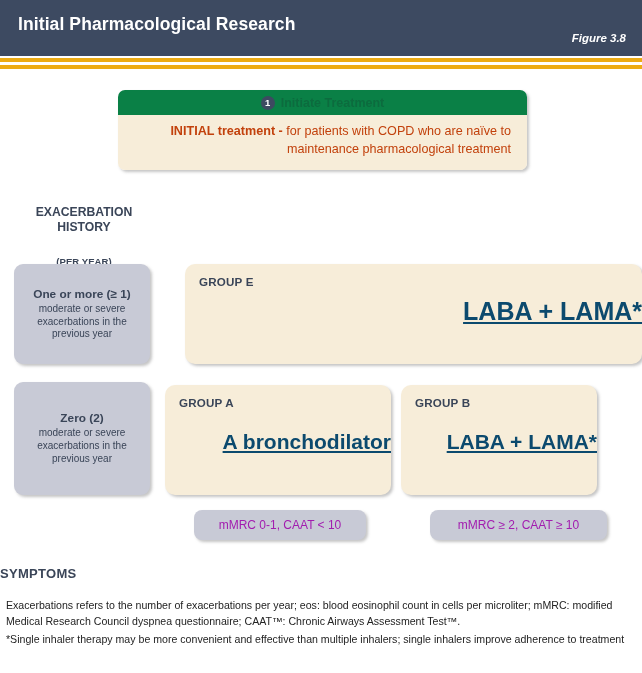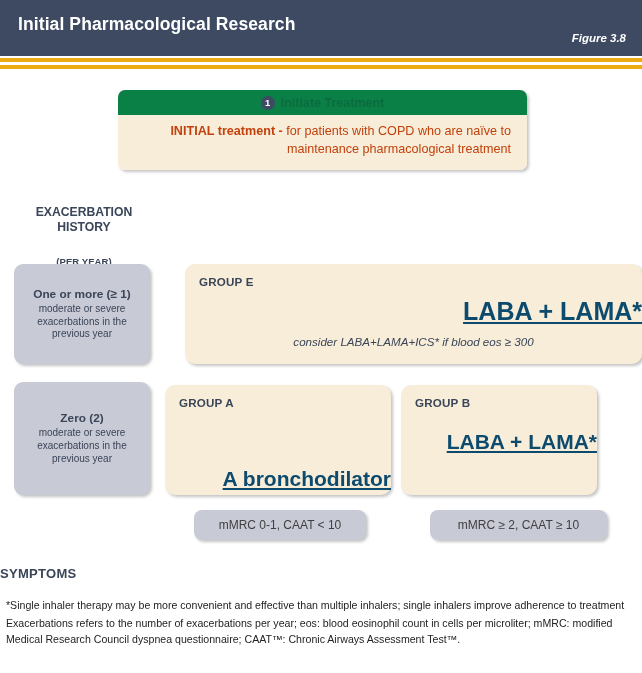--- a/index.html
+++ b/index.html
@@ -179,36 +179,36 @@
 
   
   #box-exac-one   { left: 14px;  top: 264px; width: 136px; height: 100px; }
   #box-exac-zero  { left: 14px;  top: 382px; width: 136px; height: 113px; }
 
   #box-group-e    { left: 165px; top: 264px; width: 457px; height: 100px; margin-left: 20px; }
   #box-group-e .group-main { top: 33px; font-size: 25px; }
   #box-group-e .group-note { top: 71px; }
 
   #box-group-a    { left: 165px; top: 385px; width: 226px; height: 110px; }
-  #box-group-a .group-main { top: 45px; font-size: 21px; margin-top: 37px; }
+  #box-group-a .group-main { top: 45px; font-size: 21px; }
 
   #box-group-b    { left: 401px; top: 385px; width: 196px; height: 110px; }
   #box-group-b .group-main { top: 45px; font-size: 21px; }
 
   
   .pill {
     position: absolute;
     background: #c8cad6;
     border-radius: 8px;
     box-shadow: 2px 2px 3px rgba(110,110,110,0.4);
     display: flex;
     align-items: center;
     justify-content: center;
     font-size: 12px;
-    color: #404040;
+    color: #a21caf;
     height: 30px;
   }
   #pill-a { left: 194px; top: 510px; width: 172px; }
   #pill-b { left: 430px; top: 510px; width: 177px; }
 
   .symptoms-label {
     position: absolute;
     left: 0; top: 566px;
     width: 642px;
     font-size: 13px;
@@ -256,21 +256,20 @@
 </div>
 
 <div class="gray-box" id="box-exac-one">
   <div class="gb-title">One or more (≥ 1)</div>
   <div class="gb-sub">moderate or severe exacerbations in the previous year</div>
 </div>
 
 <div class="cream-box" id="box-group-e">
   <div class="group-tag">GROUP E</div>
   <div class="group-main">LABA + LAMA*</div>
-  <div class="group-note">consider LABA+LAMA+ICS* if blood eos ≥ 300</div>
 </div>
 
 <div class="gray-box" id="box-exac-zero">
   <div class="gb-title">Zero (2)</div>
   <div class="gb-sub">moderate or severe exacerbations in the previous year</div>
 </div>
 
 <div class="cream-box" id="box-group-a">
   <div class="group-tag">GROUP A</div>
   <div class="group-main">A bronchodilator</div>
@@ -280,15 +279,15 @@
   <div class="group-tag">GROUP B</div>
   <div class="group-main">LABA + LAMA*</div>
 </div>
 
 <div class="pill" id="pill-a">mMRC 0-1, CAAT &lt; 10</div>
 <div class="pill" id="pill-b">mMRC ≥ 2, CAAT ≥ 10</div>
 
 <div class="symptoms-label">SYMPTOMS</div>
 
 <div class="footnotes">
+  <div class="footnote-row">Exacerbations refers to the number of exacerbations per year; eos: blood eosinophil count in cells per microliter; mMRC: modified Medical Research Council dyspnea questionnaire; CAAT™: Chronic Airways Assessment Test™.</div>
   <div class="footnote-row">*Single inhaler therapy may be more convenient and effective than multiple inhalers; single inhalers improve adherence to treatment</div>
-  <div class="footnote-row">Exacerbations refers to the number of exacerbations per year; eos: blood eosinophil count in cells per microliter; mMRC: modified Medical Research Council dyspnea questionnaire; CAAT™: Chronic Airways Assessment Test™.</div>
 </div>
 
 </body></html>

